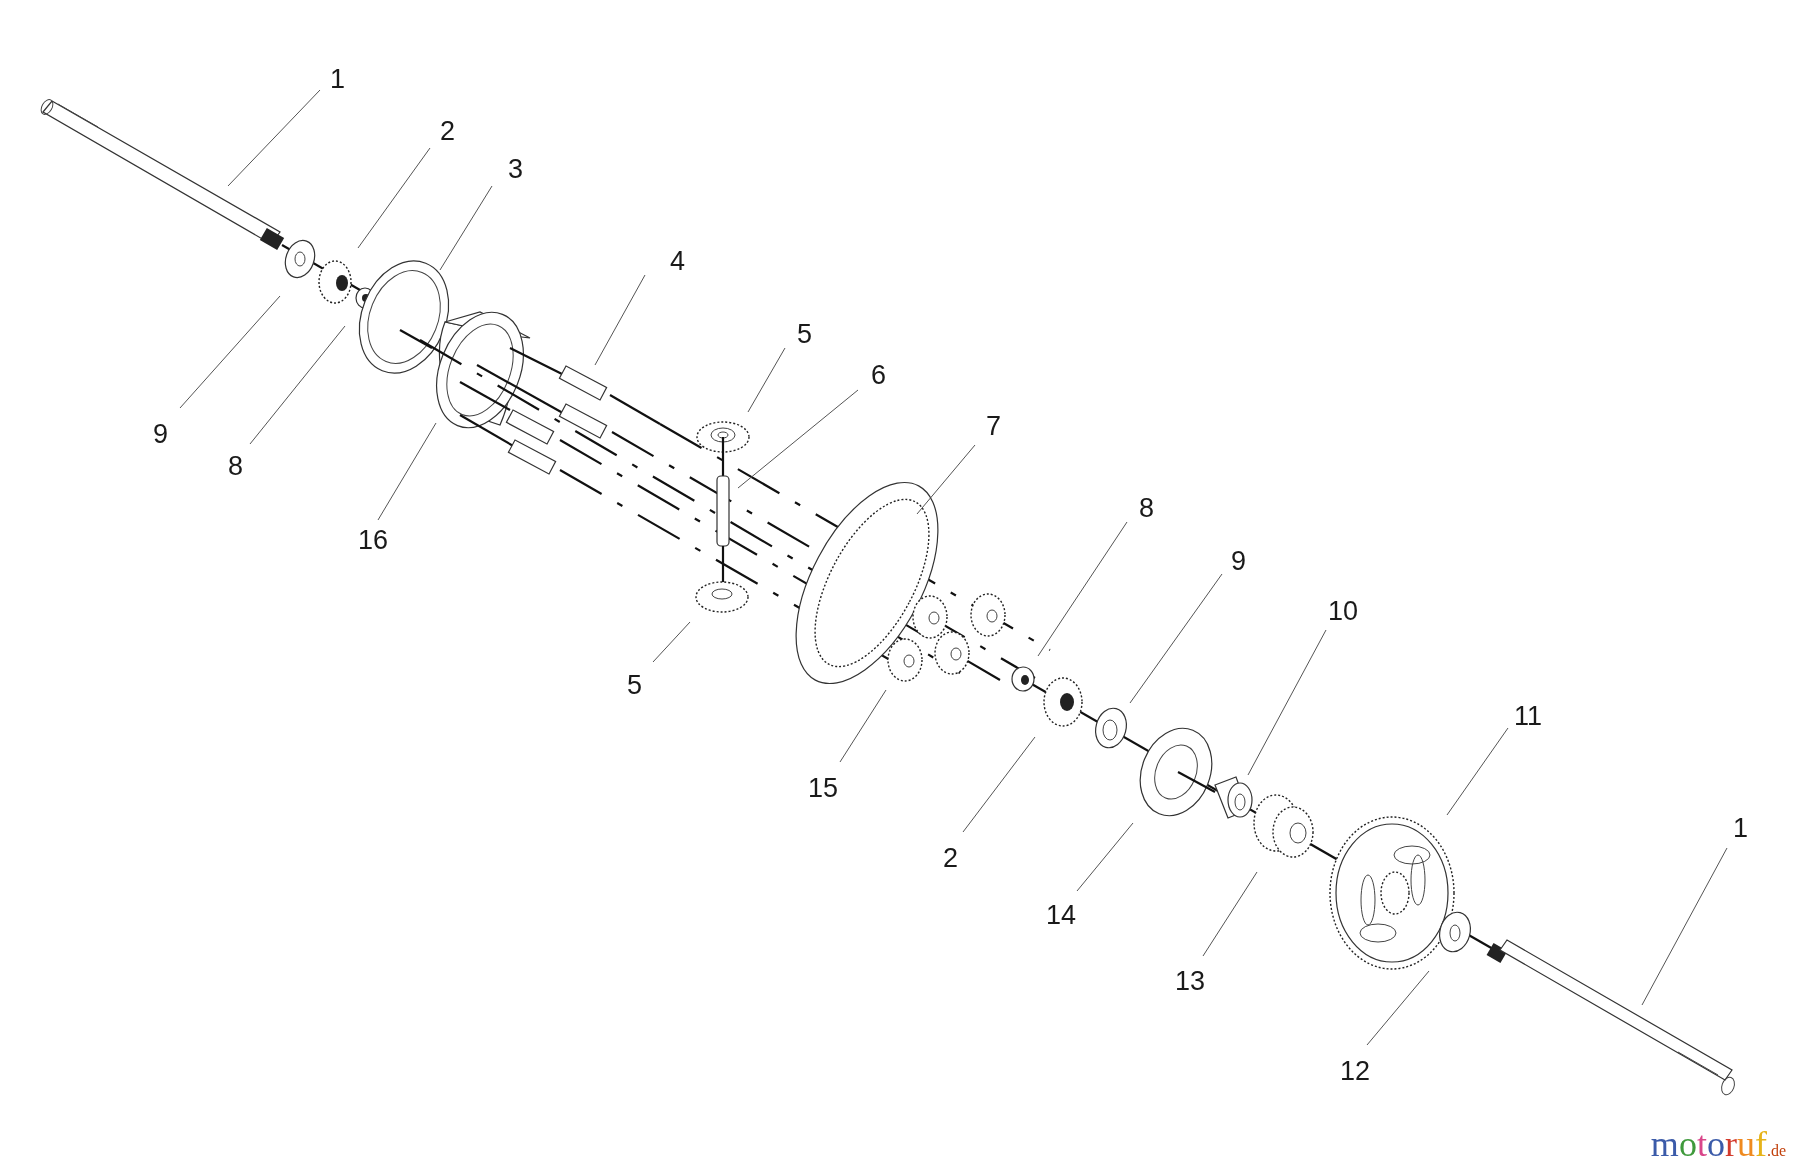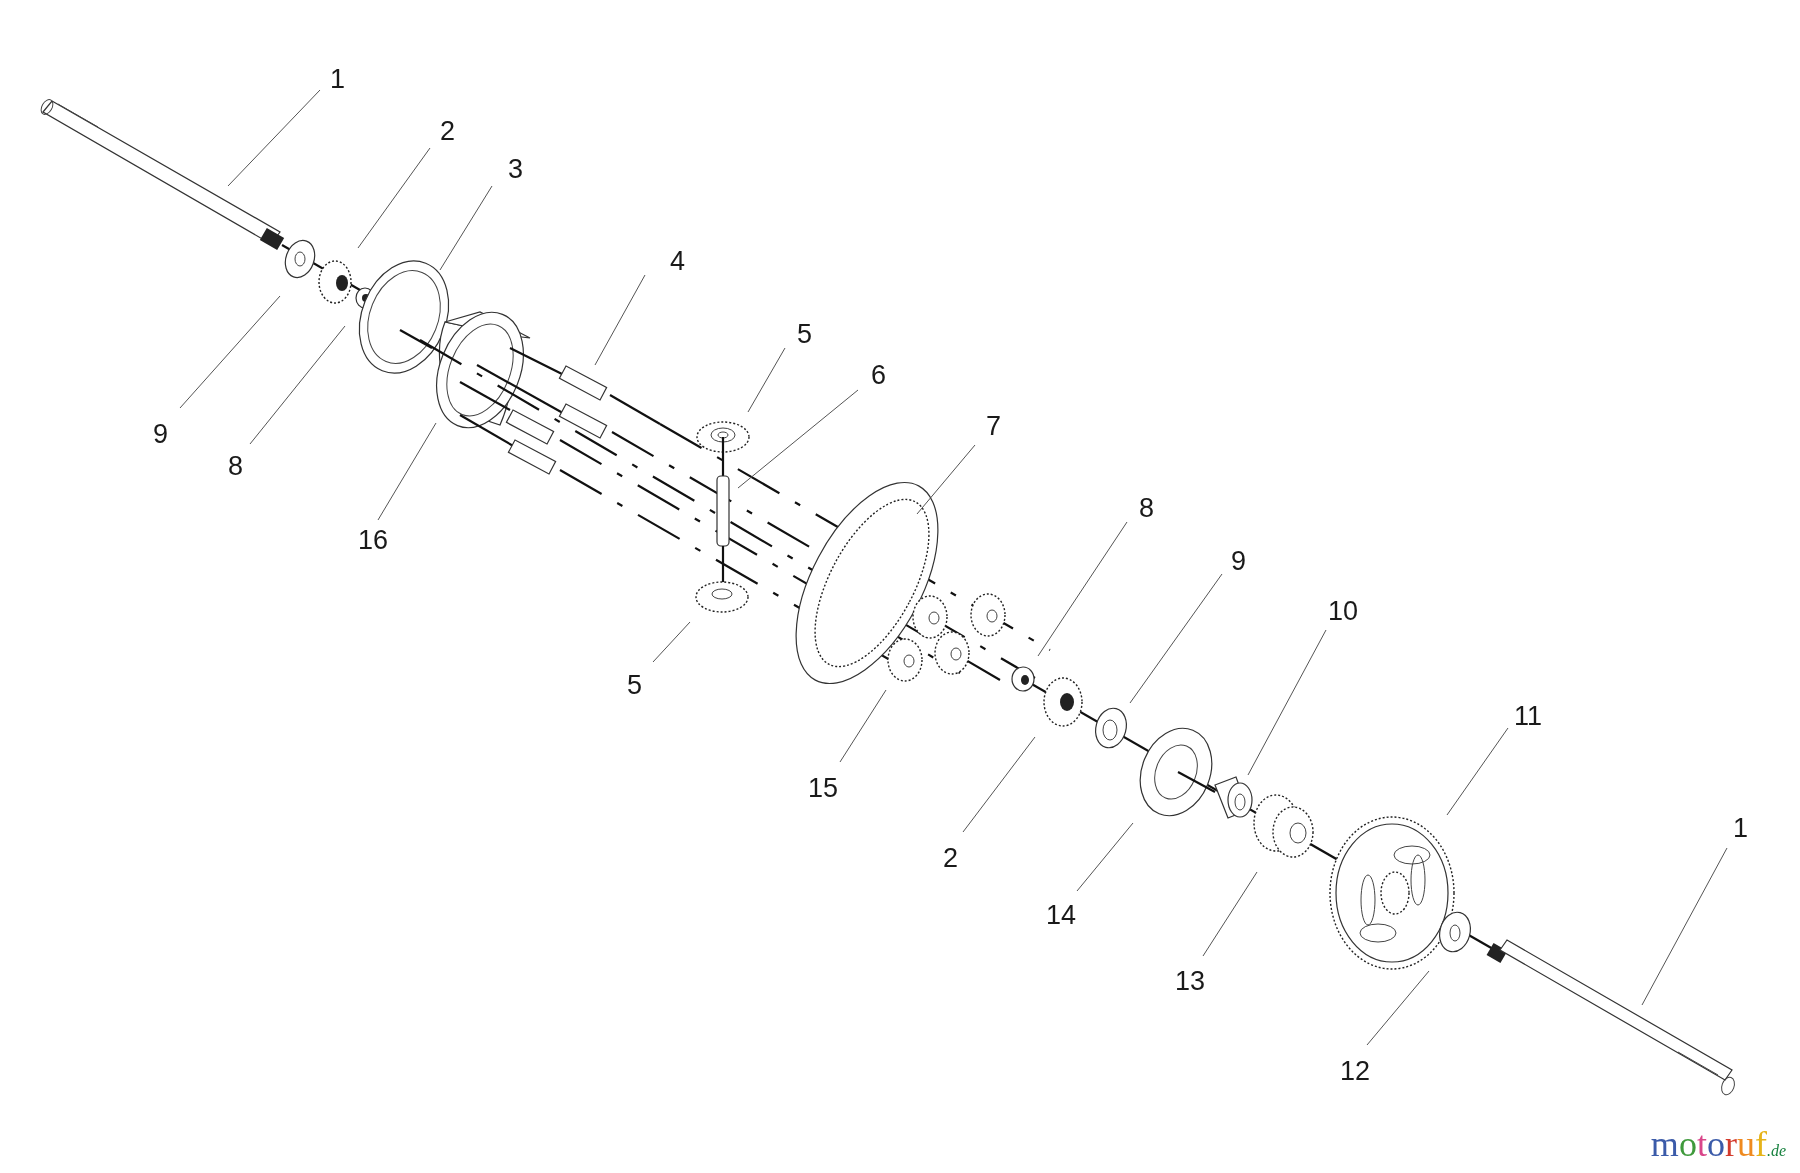--- a/index.html
+++ b/index.html
@@ -9,21 +9,21 @@
   .callout { font-family: "Liberation Sans", sans-serif; font-size: 27px; fill: #1a1a1a; }
   .leader { stroke: #555; stroke-width: 1; }
   .part { fill: #ffffff; stroke: #333; stroke-width: 1.2; }
   .thin { fill: none; stroke: #444; stroke-width: 1; }
   .axis { stroke: #111; stroke-width: 2.2; }
   .dash { stroke: #111; stroke-width: 2.2; stroke-dasharray: 48 18 6 18; }
   .teeth { fill: #fff; stroke: #222; stroke-width: 1.4; stroke-dasharray: 2 2; }
   .dark { fill: #222; }
   #watermark { position: absolute; right: 14px; bottom: 8px; font-family: "Liberation Serif", serif;
                font-size: 36px; letter-spacing: 0px; }
-  #watermark .suffix { font-size: 16px; color: #15803d; font-style: italic; }
+  #watermark .suffix { font-size: 16px; color: #c2410c; }
 </style>
 </head>
 <body>
 
 <svg id="diagram" width="1800" height="1173" viewBox="0 0 1800 1173" xmlns="http://www.w3.org/2000/svg">
 
   <g>
     <polygon class="part" points="43,112 52,101 280,232 271,244"></polygon>
     <ellipse class="thin" cx="47" cy="107" rx="5" ry="8" transform="rotate(30 47 107)"></ellipse>
     <line class="thin" x1="58" y1="104" x2="98" y2="127"></line>

